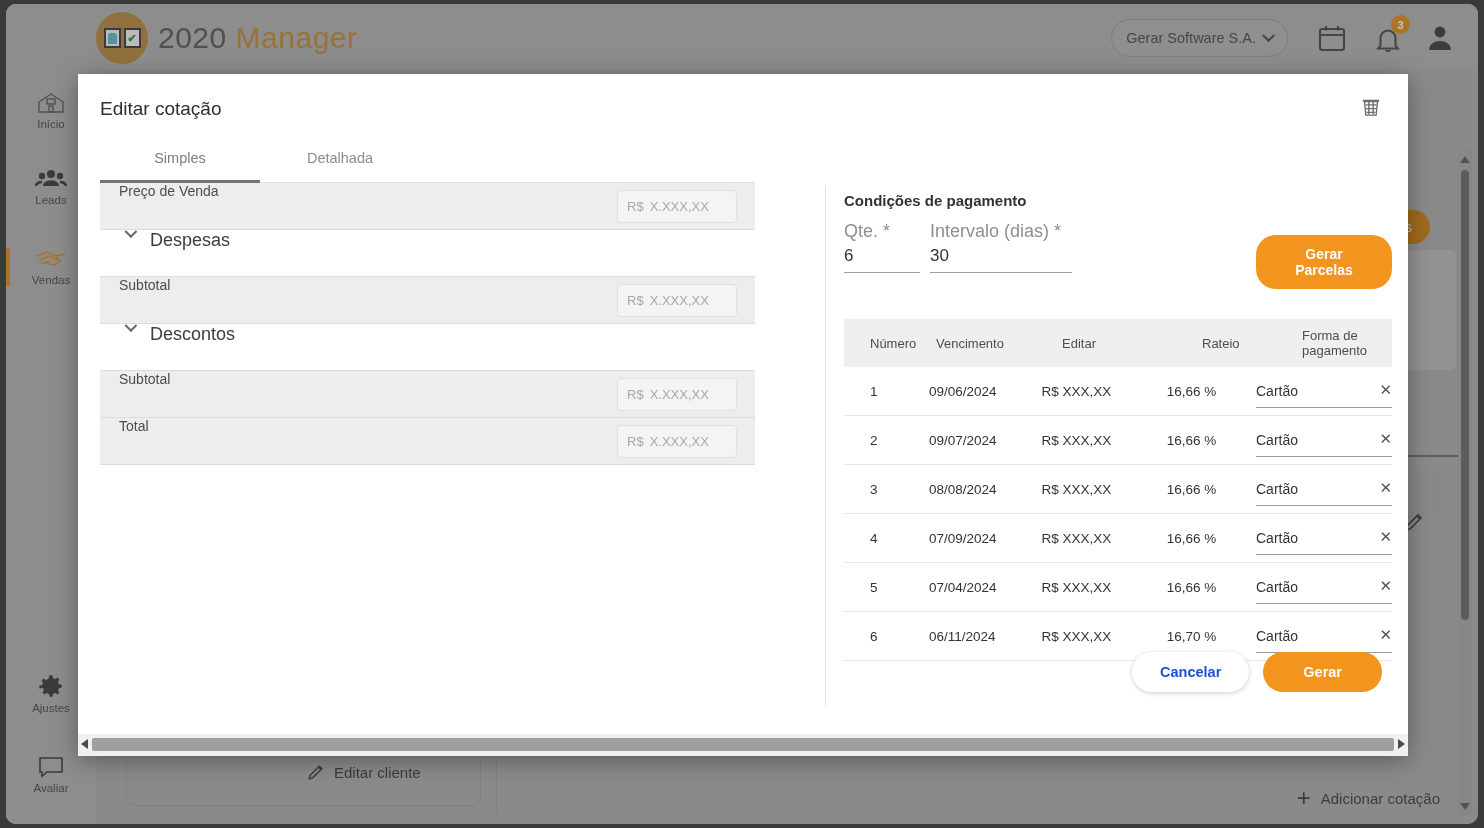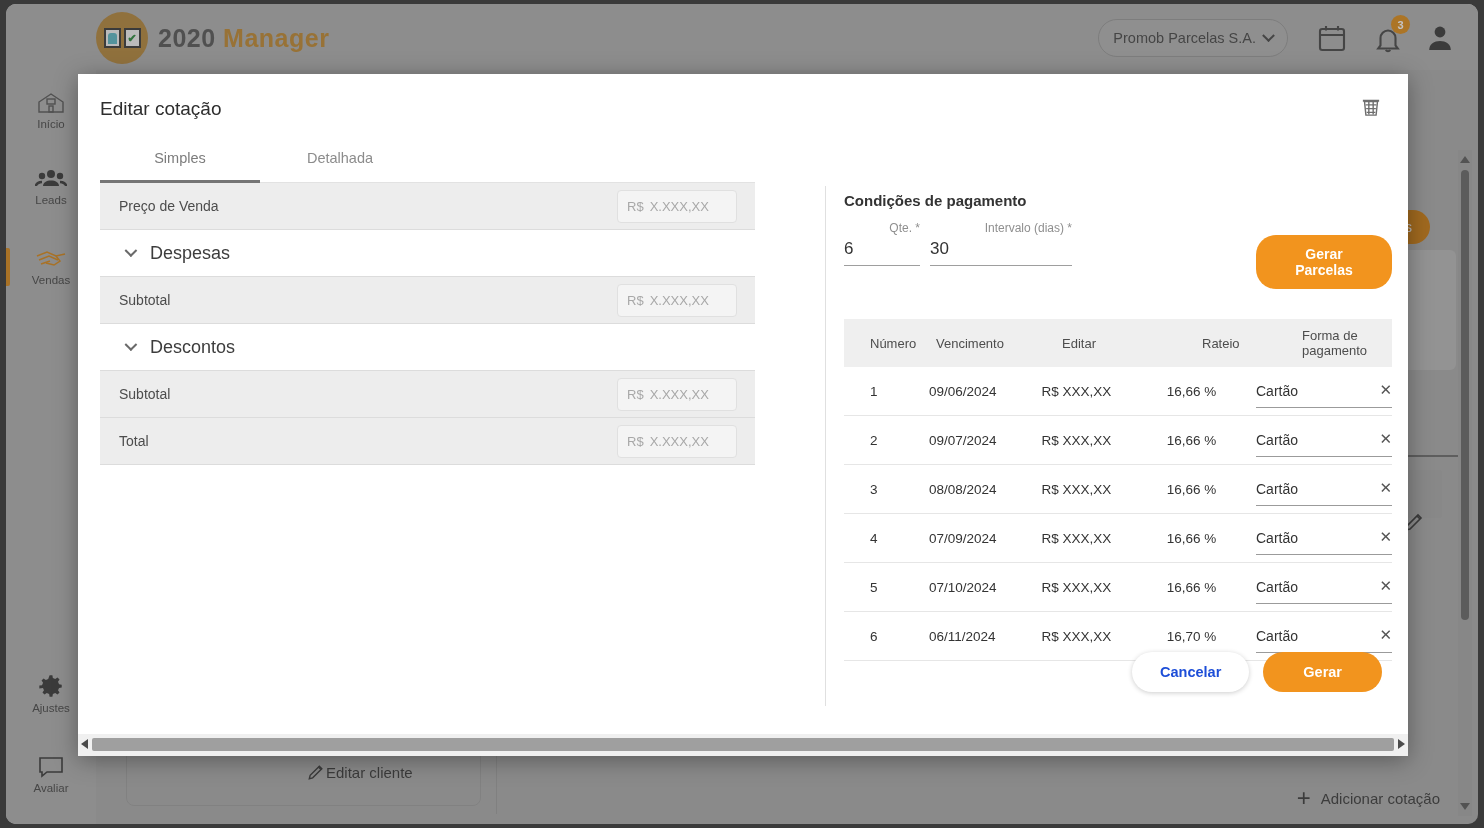--- a/index.html
+++ b/index.html
@@ -37,21 +37,21 @@
     display: flex; align-items: center; justify-content: center;
     gap: 3px;
   }
   .logo-tile {
     width: 17px; height: 20px; background: #f2f2f2;
     border: 2px solid #3b3b3b;
     display: flex; align-items: center; justify-content: center;
   }
   .logo-person { width: 9px; height: 11px; background: #5fb9c6; border-radius: 3px 3px 0 0; }
   .logo-check { color: #2f8c3f; font-size: 11px; font-weight: bold; line-height: 1; }
-  .logo-text { font-size: 25px; letter-spacing: .5px; font-weight: bold; }
+  .logo-text { font-size: 30px; letter-spacing: .5px; }
   .logo-text .t1 { color: #5a5a5a; }
   .logo-text .t2 { color: #c08a34; }
 
   #company-pill {
     position: absolute; right: 190px; top: 15px;
     height: 38px; padding: 0 14px;
     border: 1px solid #9a9a9a; border-radius: 19px;
     display: flex; align-items: center; gap: 8px;
     color: #4a4a4a; font-size: 14.5px;
     background: rgba(255,255,255,.06);
@@ -95,21 +95,21 @@
   }
   #bg-card-a {
     position: absolute; right: 22px; top: 180px; width: 170px; height: 120px;
     background: #b9b9b9; border-radius: 6px;
   }
   #bg-rule { position: absolute; right: 10px; top: 385px; width: 120px; height: 2px; background: #6e6e6e; }
   #bg-box-b { position: absolute; right: 36px; top: 400px; width: 84px; height: 48px; background: #a9a9a9; border-radius: 3px; }
   #bg-pencil { position: absolute; right: 52px; top: 440px; }
   #bg-edit-client {
     position: absolute; left: 210px; bottom: 42px;
-    display: flex; align-items: center; 
+    display: flex; align-items: center; gap: 8px;
     color: #3c3c3c; font-size: 15px;
   }
   #bg-client-card {
     position: absolute; left: 30px; bottom: 18px; width: 355px; height: 90px;
     border: 1px solid #a0a0a0; border-radius: 8px;
   }
   #bg-divider { position: absolute; left: 400px; bottom: 10px; width: 1px; height: 130px; background: #9e9e9e; }
   #bg-add-quote {
     position: absolute; right: 38px; bottom: 14px;
     display: flex; align-items: center; gap: 10px;
@@ -145,21 +145,21 @@
   .tab {
     width: 160px; text-align: center; padding: 14px 0 16px;
     font-size: 14.5px; color: #8c8c8c; cursor: pointer;
   }
   .tab.active { color: #7c7c7c; }
   .tab.active::after {
     content: ""; position: absolute; left: 0; bottom: -1px; width: 160px; height: 3px; background: #757575;
   }
   .row-gray, .row-white {
     position: relative; height: 47px; border-bottom: 1px solid #dcdcdc;
-    display: flex; align-items: center;
+    display: flex; 
   }
   .row-gray { background: #ededed; }
   .row-white { background: #fff; }
   .row-label { padding-left: 19px; font-size: 14px; color: #4c4c4c; }
   .acc-label { padding-left: 16px; font-size: 18px; color: #3d3d3d; }
   .chev-acc {
     margin-left: 25px; width: 9px; height: 9px;
     border-right: 2px solid #6a6a6a; border-bottom: 2px solid #6a6a6a;
     transform: rotate(45deg) translate(-1px,-3px);
   }
@@ -172,21 +172,21 @@
   }
 
   #col-divider { position: absolute; left: 747px; top: 112px; width: 1px; height: 520px; background: #e0e0e0; }
 
   
   #right-col { position: absolute; left: 766px; top: 118px; right: 16px; }
   #pay-title { font-size: 15px; color: #333; font-weight: bold; margin-bottom: 12px; }
 
   #pay-inputs { position: relative; height: 60px; }
   .field { position: absolute; top: 0; }
-  .field .lab { font-size: 12px; color: #8f8f8f; text-align: right; }
+  .field .lab { font-size: 18px; color: #8f8f8f; }
   .field .val { font-size: 17px; color: #333; margin-top: 4px; }
   .field .underline { border-bottom: 1px solid #9e9e9e; margin-top: 6px; }
   #f-qte { left: 0; width: 76px; }
   #f-int { left: 86px; width: 142px; }
   #f-data { left: 238px; width: 162px; }
   #cal-small { position: absolute; right: 2px; top: 24px; }
   #gerar-parcelas {
     position: absolute; left: 412px; top: 14px;
     background: #f2941e; color: #fff; font-size: 14px; font-weight: bold;
     border: none; border-radius: 20px; padding: 11px 21px; cursor: pointer;
@@ -250,21 +250,21 @@
               <span class="logo-check">✔</span>
             </div>
         </div>
         <div class="logo-text">
           <span class="t1">2020</span>
           <span class="t2">Manager</span>
         </div>
       </div>
 
       <div id="company-pill">
-        <span>Promob Parcelas S.A.</span>
+        <span>Gerar Software S.A.</span>
         <span class="chev-d"></span>
       </div>
 
       <div class="top-icon" id="cal-icon">
         <svg width="36" height="36" viewBox="0 0 24 24" fill="none" stroke="#4a4a4a" stroke-width="1.4">
           <rect x="4" y="6" width="16" height="14" rx="1.5"></rect>
             <line x1="4" y1="10" x2="20" y2="10"></line>
           <line x1="8" y1="4" x2="8" y2="7"></line>
             <line x1="16" y1="4" x2="16" y2="7"></line>
         </svg>
@@ -524,21 +524,21 @@
             <div class="c-form">
               <div class="sel-wrap">
                 <span class="sv">Cartão</span>
                 <span class="xbtn">✕</span>
               </div>
             </div>
           </div>
 
           <div class="trow">
             <div class="c-num">5</div>
-            <div class="c-venc">07/10/2024</div>
+            <div class="c-venc">07/04/2024</div>
             <div class="c-val">R$ XXX,XX</div>
             <div class="c-rat">16,66 %</div>
             <div class="c-form">
               <div class="sel-wrap">
                 <span class="sv">Cartão</span>
                 <span class="xbtn">✕</span>
               </div>
             </div>
           </div>
 

